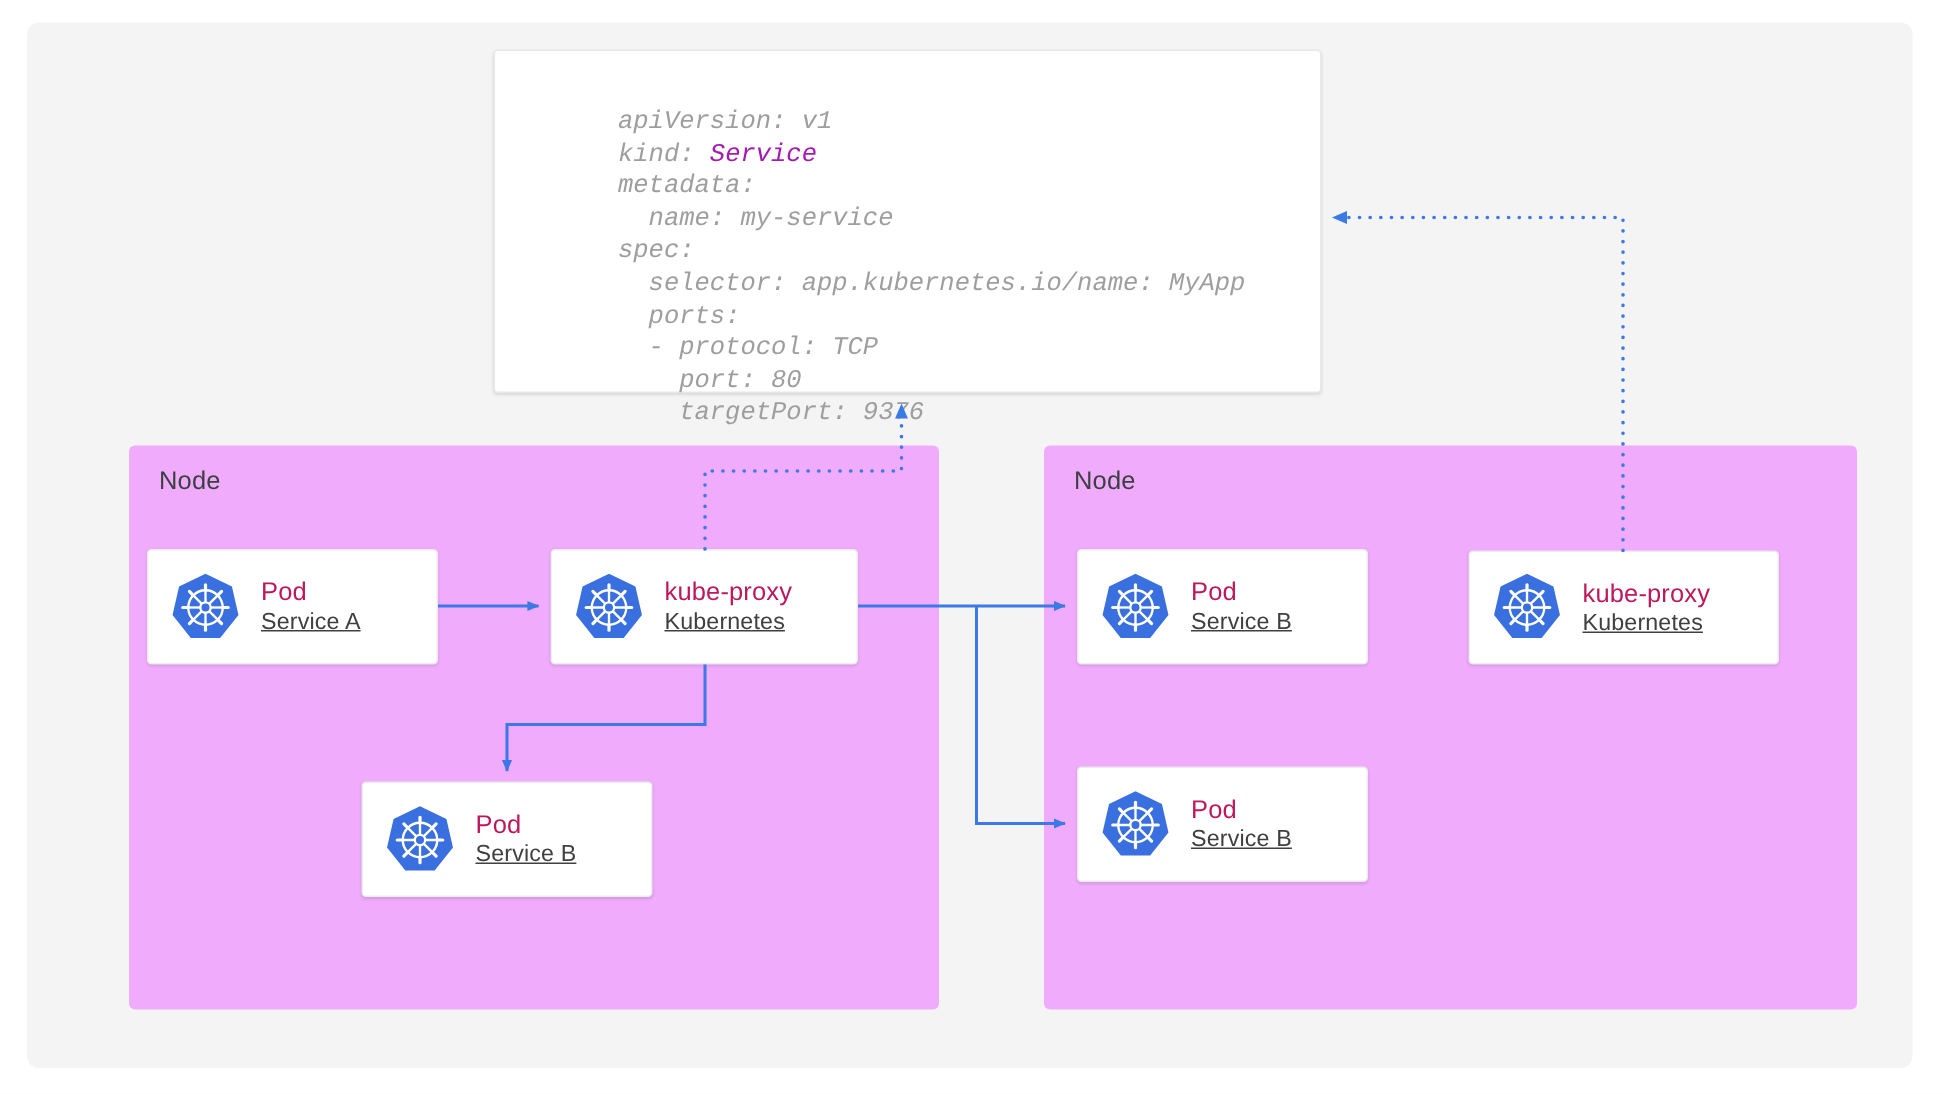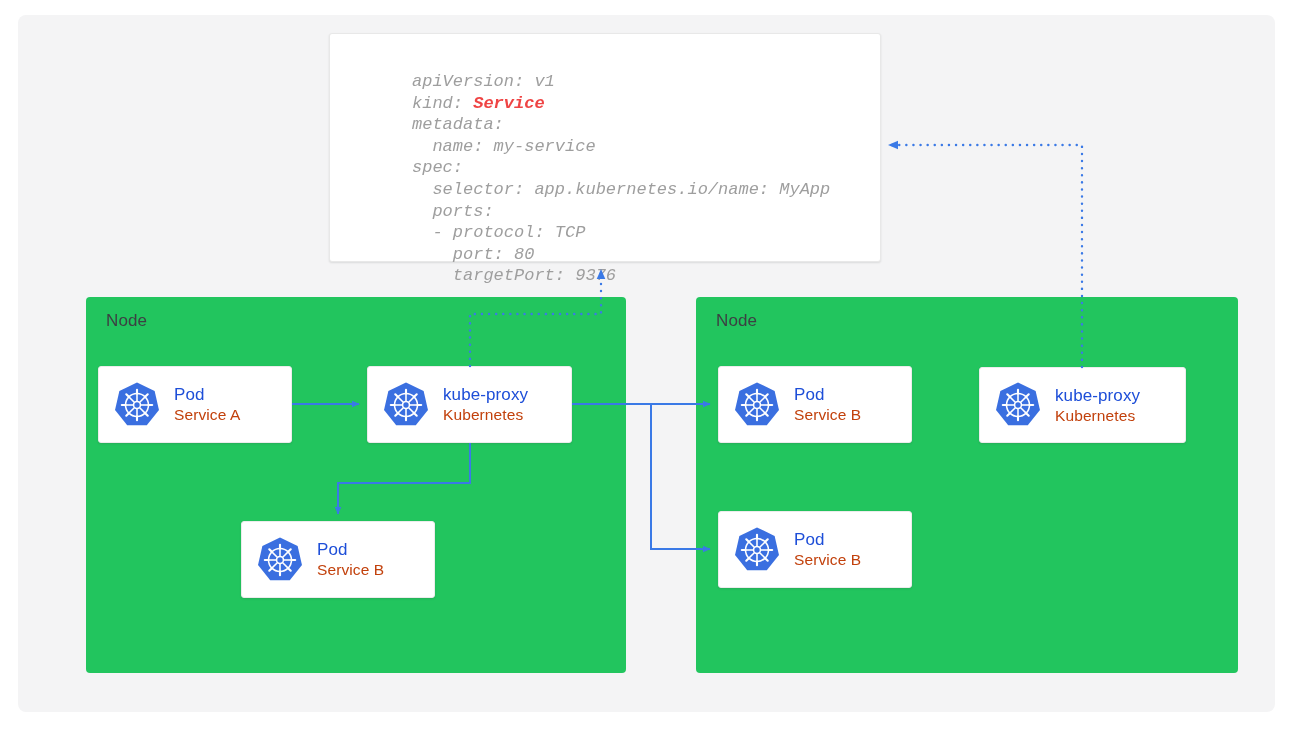--- a/index.html
+++ b/index.html
@@ -23,21 +23,21 @@
     top: 15px;
     width: 1257px;
     height: 697px;
     background: #f4f4f5;
     border-radius: 8px;
   }
 
   
   .node-panel {
     position: absolute;
-    background: #22c55e;
+    background: #f0abfc;
     border-radius: 4px;
   }
   #node-left  { left: 68px;  top: 282px; width: 540px; height: 376px; }
   #node-right { left: 678px; top: 282px; width: 542px; height: 376px; }
   .node-label {
     position: absolute;
     left: 20px;
     top: 14px;
     font-size: 17px;
     color: #3c4043;
@@ -62,22 +62,22 @@
     left: 82px;
     top: 20px;
     font-family: "Liberation Mono", "DejaVu Sans Mono", monospace;
     font-style: italic;
     font-size: 17px;
     line-height: 21.6px;
     color: #9e9e9e;
     white-space: pre;
   }
   #yaml-code .hl {
-    font-weight: bold;
-    color: #ef4444;
+    font-weight: normal;
+    color: #a21caf;
   }
 
   
   .card {
     position: absolute;
     background: #ffffff;
     border: 1px solid #ececec;
     border-radius: 3px;
     box-shadow: 0 1px 2px rgba(60,64,67,.16);
     box-sizing: border-box;
@@ -92,27 +92,28 @@
   }
   .card .card-text {
     margin-left: 14px;
     display: flex;
     flex-direction: column;
     justify-content: center;
     line-height: 1.26;
   }
   .card .title {
     font-size: 17px;
-    color: #1d4ed8;
+    color: #be185d;
     letter-spacing: .1px;
   }
   .card .subtitle {
     font-size: 15.5px;
-    color: #c2410c;
+    color: #404040;
     letter-spacing: .1px;
+    text-decoration: underline;
   }
 
   #card-pod-a        { left: 98px;  top: 366px; width: 194px; height: 77px; }
   #card-kube-proxy-l { left: 367px; top: 366px; width: 205px; height: 77px; }
   #card-pod-b-left   { left: 241px; top: 521px; width: 194px; height: 77px; }
   #card-pod-b-top    { left: 718px; top: 366px; width: 194px; height: 77px; }
   #card-pod-b-bottom { left: 718px; top: 511px; width: 194px; height: 77px; }
   #card-kube-proxy-r { left: 979px; top: 367px; width: 207px; height: 76px; }
 
   

